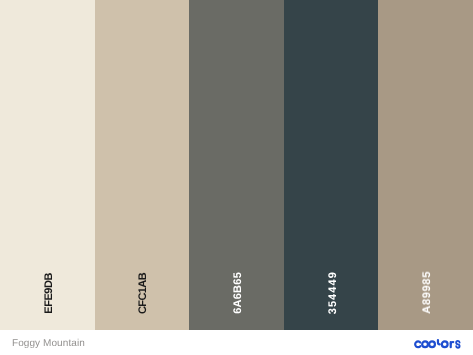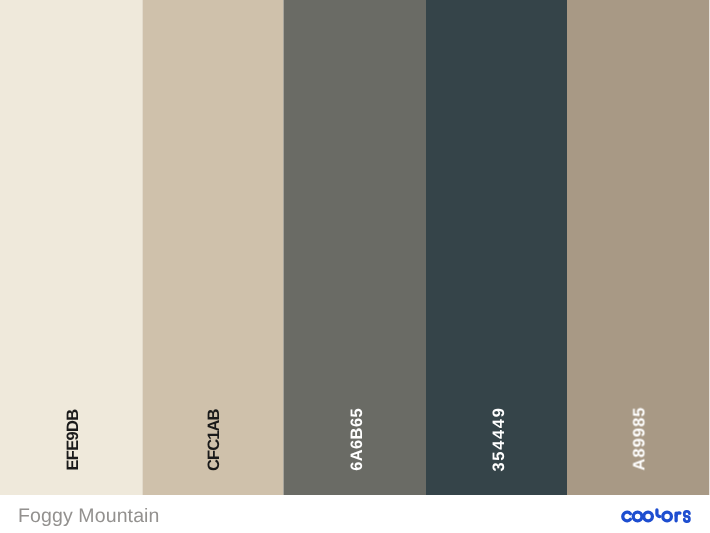--- a/index.html
+++ b/index.html
@@ -14,21 +14,21 @@
             line-height:1;margin-bottom:16px;white-space:nowrap;
             backface-visibility:hidden;}
   
   #lb0{letter-spacing:-0.45px;}
   #lb1{letter-spacing:-0.60px;}
   #lb2{letter-spacing: 0.25px;}
   #lb3{letter-spacing: 1.10px;}
   #lb4{letter-spacing: 0.70px;}
   .footer{height:25px;display:flex;align-items:center;justify-content:space-between;
           padding:0 12px;box-sizing:border-box;background:#fff;position:relative;}
-  .title{font-size:13px;color:#93918f;letter-spacing:0.08px;
+  .title{font-size:10px;color:#93918f;letter-spacing:0.08px;
          position:absolute;left:12px;top:50%;transform:translateY(-50%) translateY(0.6px);}
   .logo{position:absolute;right:10.5px;top:7.9px;line-height:0;
         display:block;text-decoration:none;cursor:pointer;}
   .logo svg{display:block;}
   .sr{position:absolute;width:1px;height:1px;overflow:hidden;clip:rect(0 0 0 0);
       white-space:nowrap;}
 </style>
 </head>
 <body>
 

